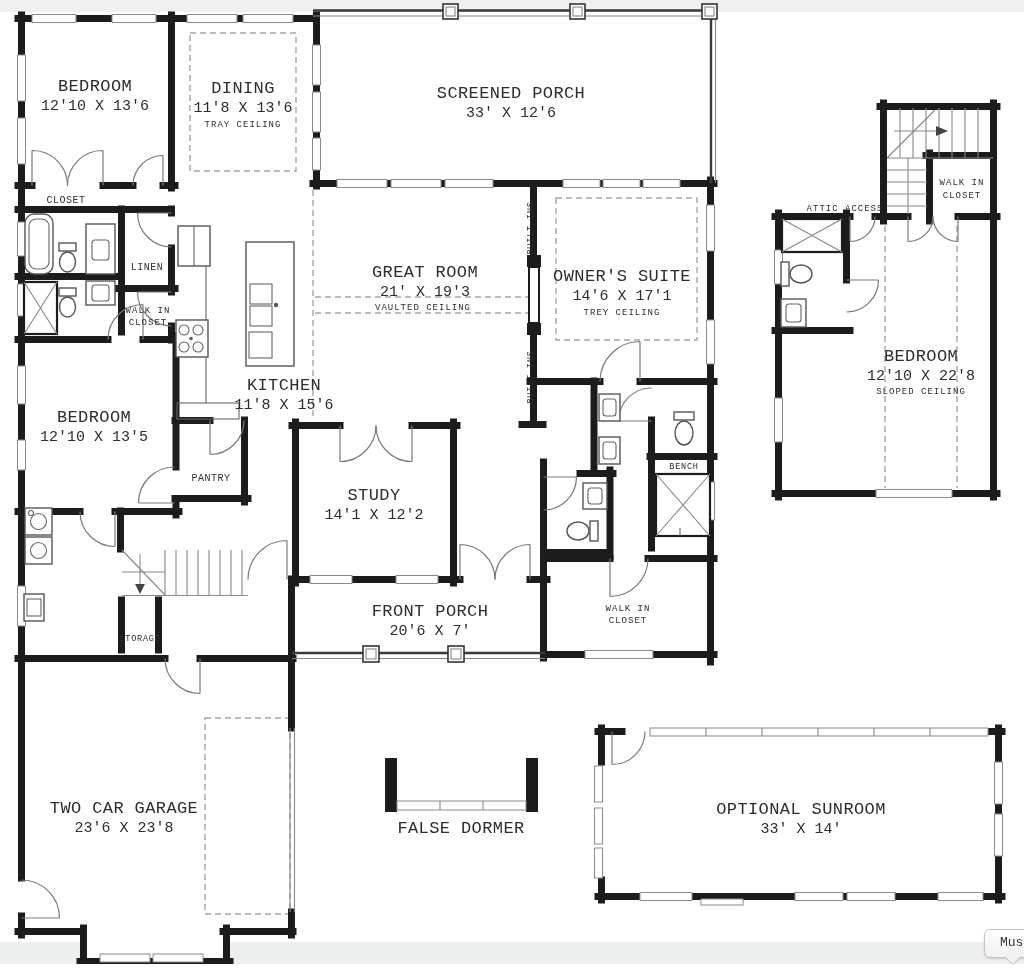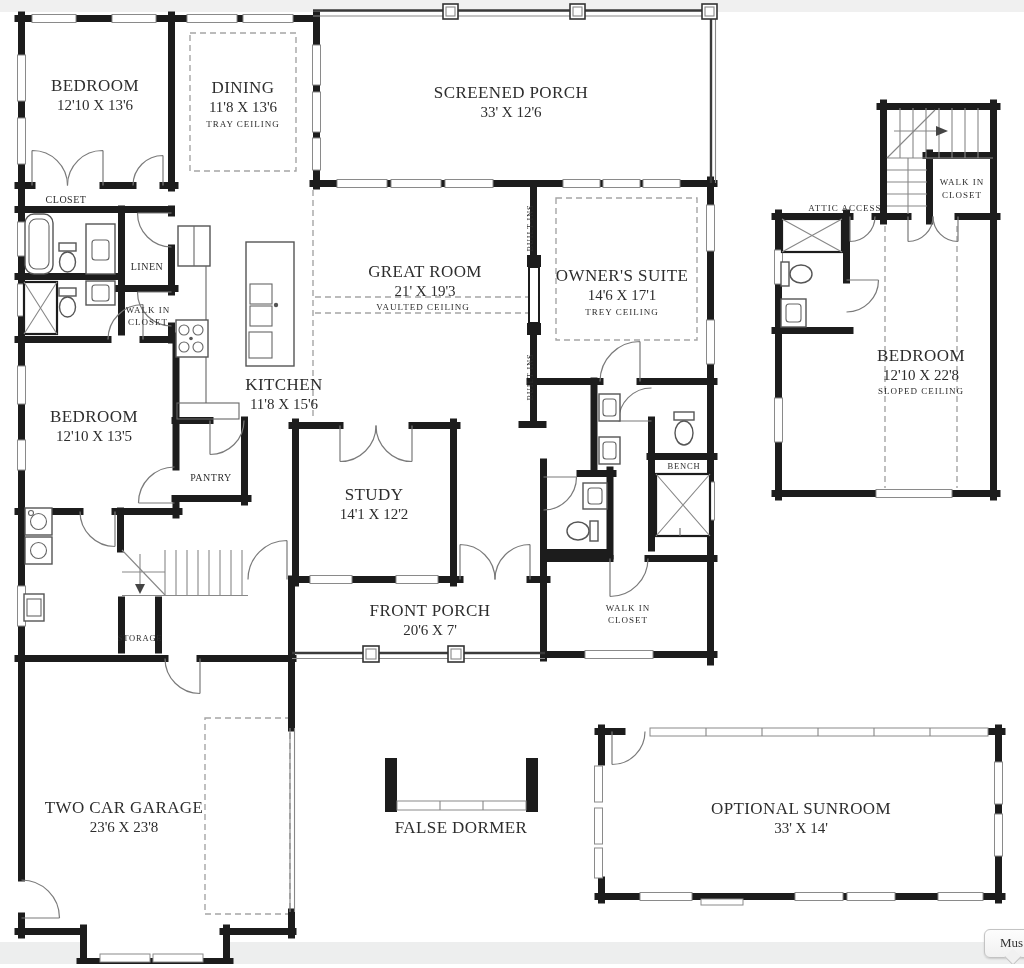--- a/index.html
+++ b/index.html
@@ -1,17 +1,17 @@
 <!DOCTYPE html>
 <html><head>
 <meta charset="utf-8">
 <style>
   html,body{margin:0;padding:0;background:#fff;}
   #stage{position:relative;width:1024px;height:964px;overflow:hidden;background:#fff;
-         font-family:Liberation Serif, serif;}
+         font-family:Liberation Mono, monospace;}
   svg{position:absolute;left:0;top:0;}
   .wall{stroke:#1c1c1c;stroke-width:7;fill:none;stroke-linecap:square;}
   .shbox{stroke:#1c1c1c;stroke-width:2.2;fill:#fff;}
   .fix{stroke:#555;stroke-width:1.4;fill:#fff;}
   .fixl{stroke:#666;stroke-width:1.1;fill:none;}
   .thin{stroke:#3a3a3a;stroke-width:2.4;fill:none;}
   .thin1{stroke:#888;stroke-width:1.1;fill:none;}
   .arc{stroke:#7a7a7a;stroke-width:1.2;fill:none;}
   .dash{stroke:#a5a5a5;stroke-width:1.4;fill:none;stroke-dasharray:6 4;}
   .win{fill:#fff;stroke:#8a8a8a;stroke-width:1;}

